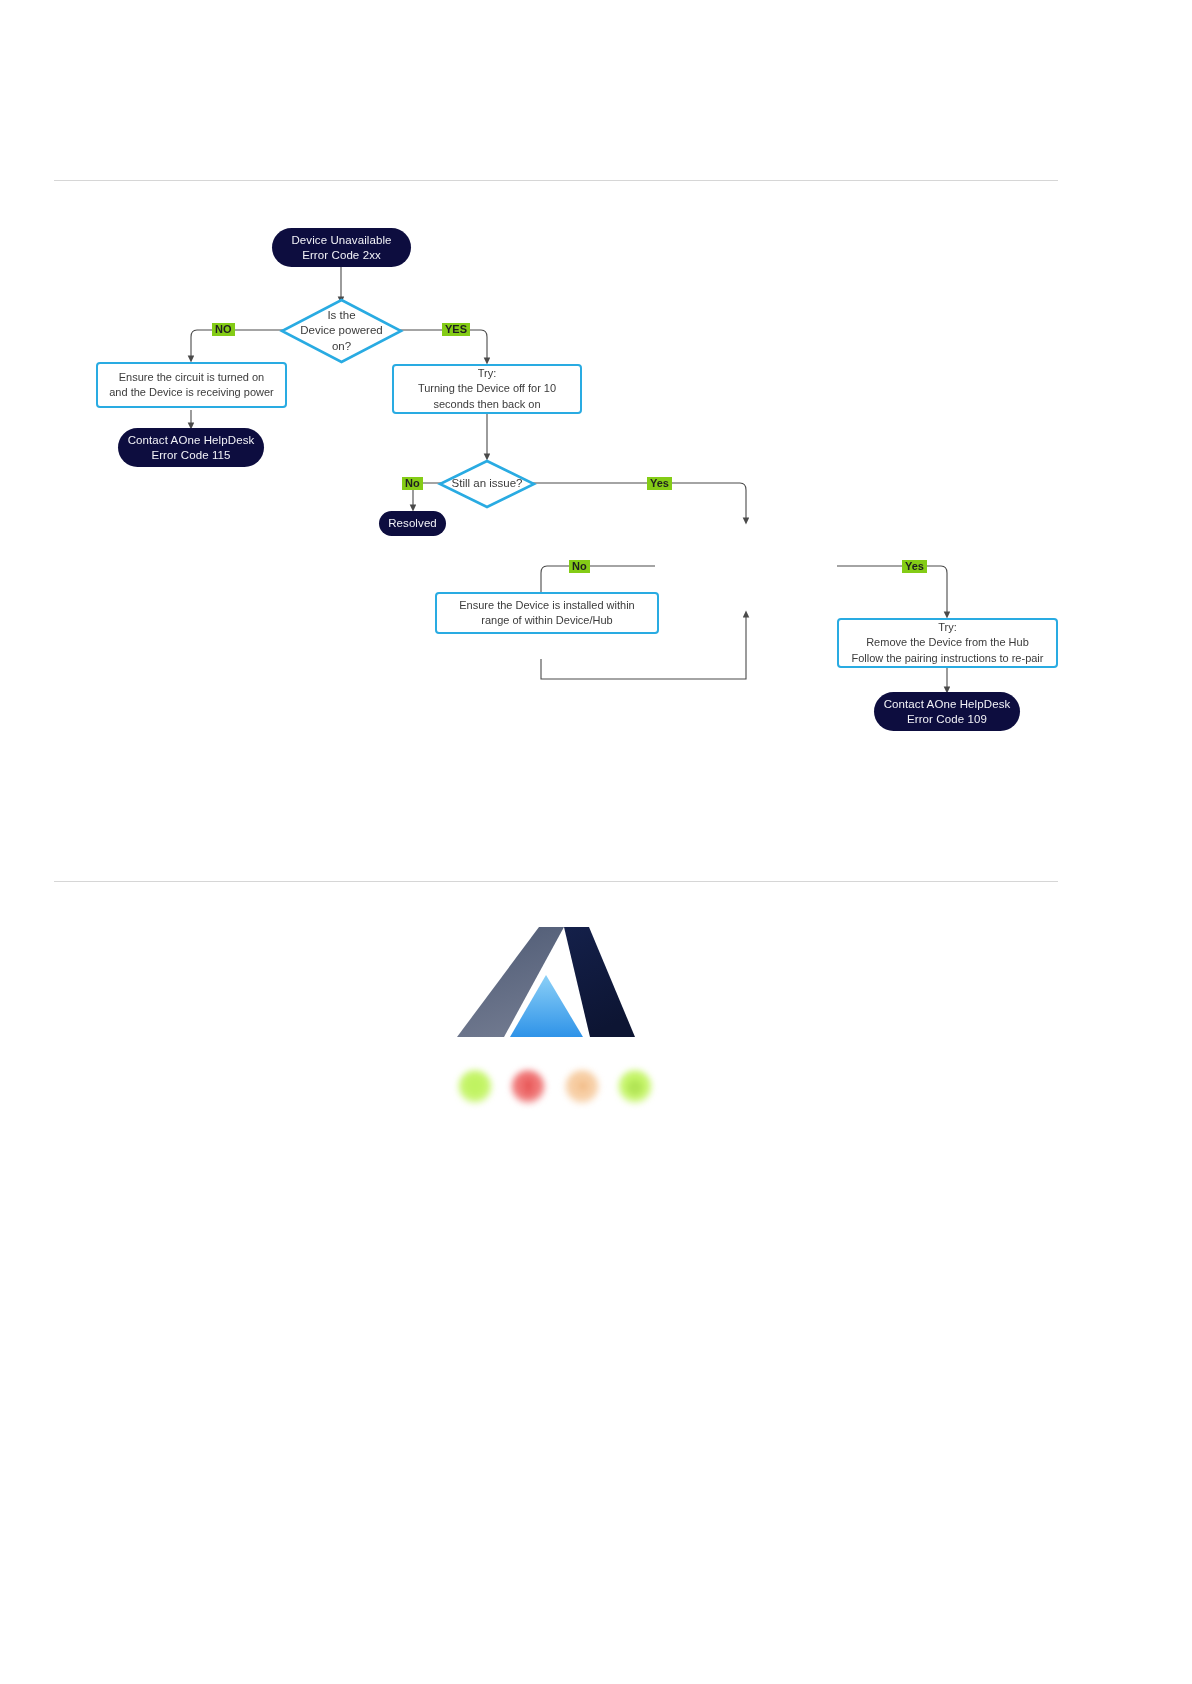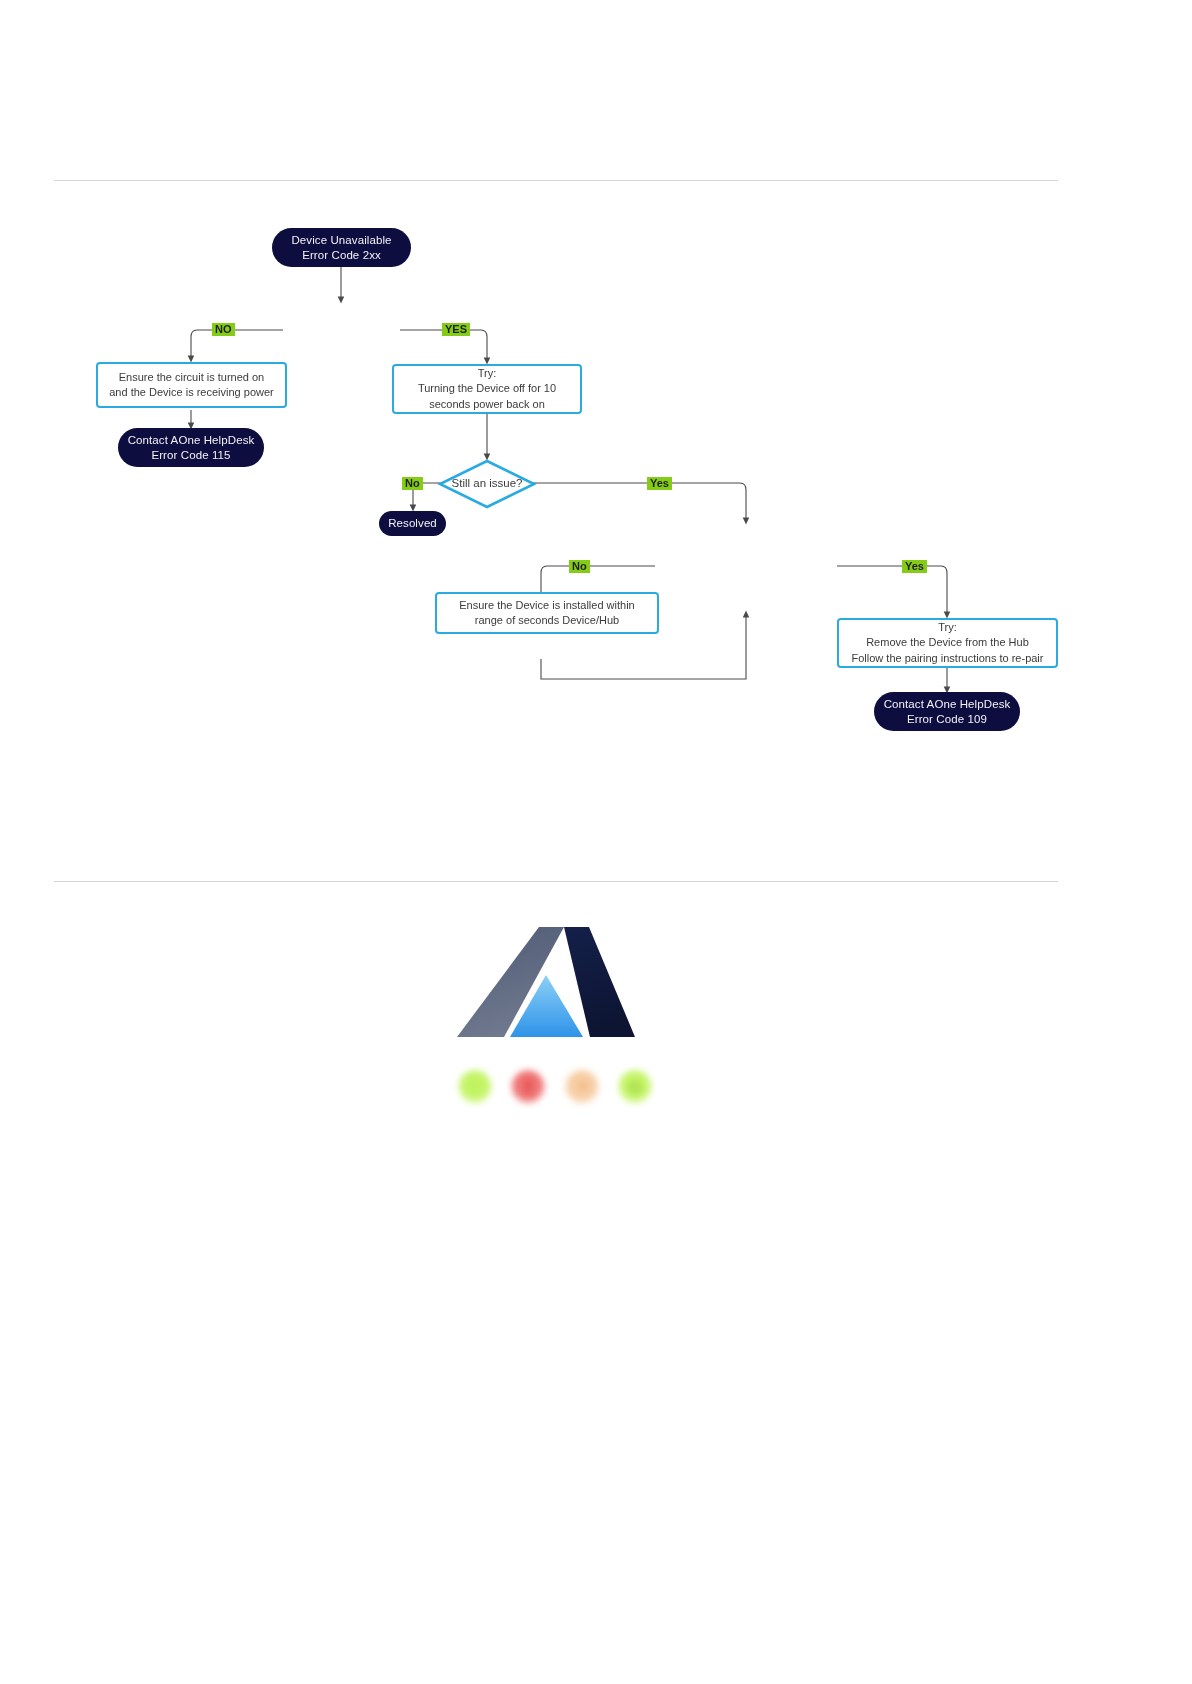--- a/index.html
+++ b/index.html
@@ -202,20 +202,30 @@
       </g>
     </svg>
 
     <div class="node node-terminal" style="left:252px; top:228px; width:139px; height:39px;">
       <div>
         <div>Device Unavailable</div>
         <div>Error Code 2xx</div>
       </div>
     </div>
 
+    <div class="node node-decision" style="left:260px; top:298px; width:123px; height:66px;">
+      <svg class="diamond-svg" width="123" height="66">
+        <polygon points="61.5,2 121,33 61.5,64 2,33" fill="#ffffff" stroke="#29abe2" stroke-width="2.6"></polygon>
+      </svg>
+      <div class="dec-label">
+        <div>Is the</div>
+        <div>Device powered</div>
+        <div>on?</div>
+      </div>
+    </div>
 
     <span class="edge-label" style="left:192px; top:323px;">NO</span>
     <span class="edge-label" style="left:422px; top:323px;">YES</span>
 
     <div class="node node-process" style="left:76px; top:362px; width:191px; height:46px;">
       <div>
         <div>Ensure the circuit is turned on</div>
         <div>and the Device is receiving power</div>
       </div>
     </div>
@@ -224,21 +234,21 @@
       <div>
         <div>Contact AOne HelpDesk</div>
         <div>Error Code 115</div>
       </div>
     </div>
 
     <div class="node node-process" style="left:372px; top:364px; width:190px; height:50px;">
       <div>
         <div>Try:</div>
         <div>Turning the Device off for 10</div>
-        <div>seconds power back on</div>
+        <div>seconds then back on</div>
       </div>
     </div>
 
     <div class="node node-decision" style="left:418px; top:459px; width:98px; height:50px;">
       <svg class="diamond-svg" width="98" height="50">
         <polygon points="49,2 96,25 49,48 2,25" fill="#ffffff" stroke="#29abe2" stroke-width="2.6"></polygon>
       </svg>
       <div class="dec-label">
         <div>Still an issue?</div>
       </div>
@@ -251,21 +261,21 @@
       <div>Resolved</div>
     </div>
 
 
     <span class="edge-label" style="left:549px; top:560px;">No</span>
     <span class="edge-label" style="left:882px; top:560px;">Yes</span>
 
     <div class="node node-process" style="left:415px; top:592px; width:224px; height:42px;">
       <div>
         <div>Ensure the Device is installed within</div>
-        <div>range of seconds Device/Hub</div>
+        <div>range of within Device/Hub</div>
       </div>
     </div>
 
     <div class="node node-process" style="left:817px; top:618px; width:221px; height:50px;">
       <div>
         <div>Try:</div>
         <div>Remove the Device from the Hub</div>
         <div>Follow the pairing instructions to re-pair</div>
       </div>
     </div>

